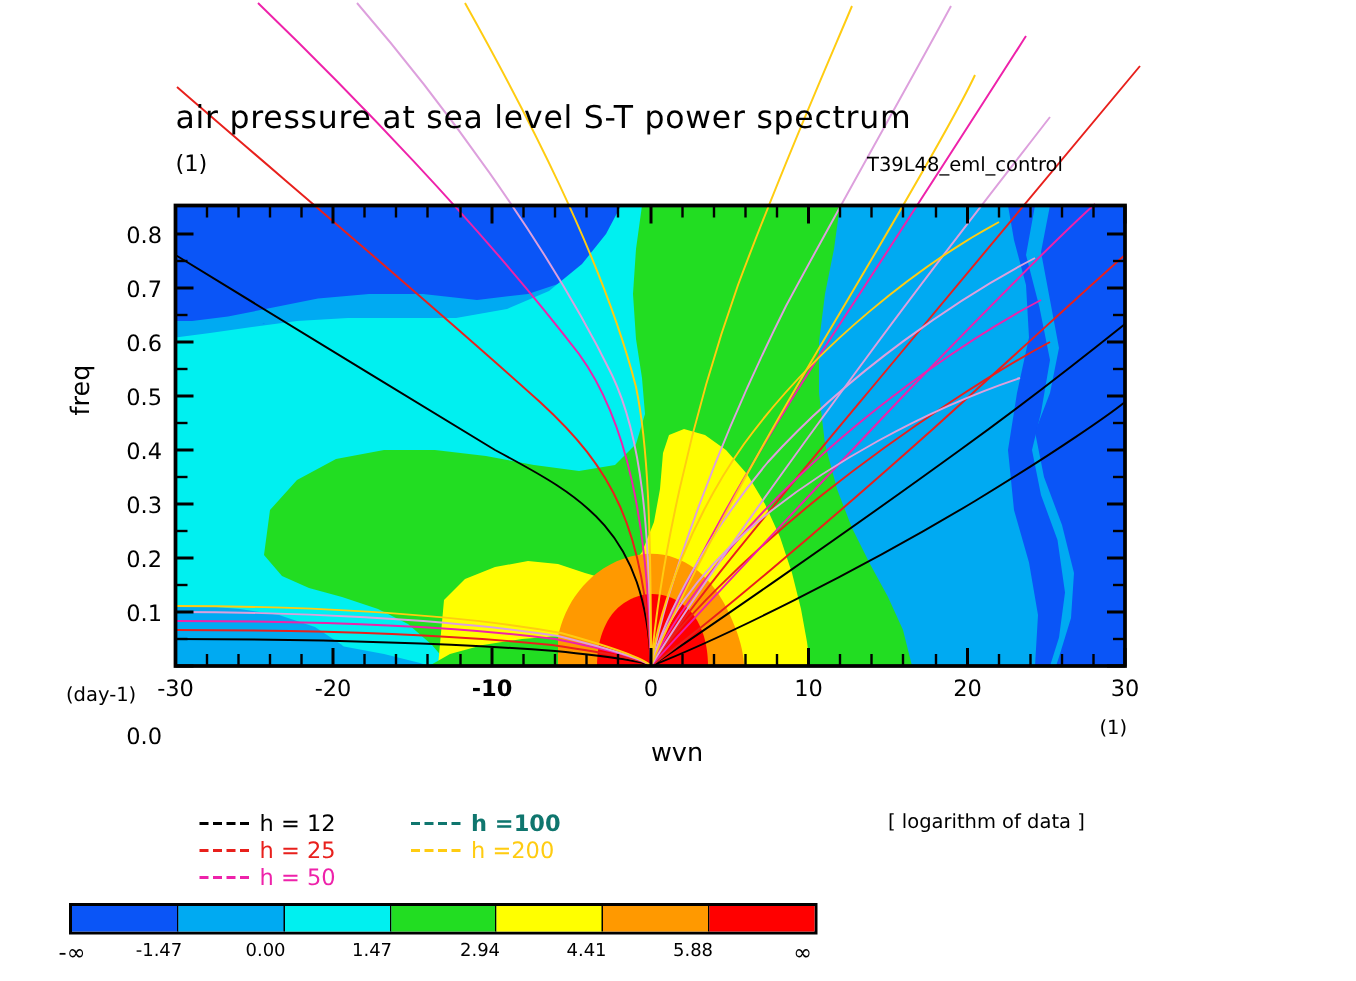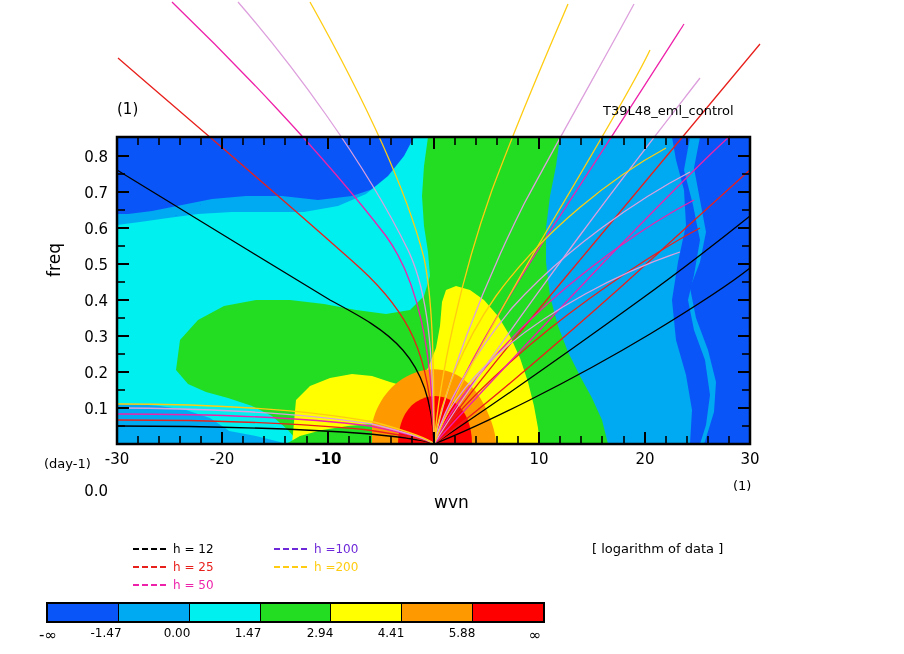--- a/index.html
+++ b/index.html
@@ -6,39 +6,39 @@
   body{width:904px;height:654px;position:relative;overflow:hidden;
        font-family:"DejaVu Sans",sans-serif;color:#000;}
   #root{position:absolute;left:0;top:0;width:904px;height:654px;}
 
   .svg-layer{position:absolute;left:0;top:0;width:904px;height:654px;}
 
   
   .title{position:absolute;left:117px;top:66px;font-size:21px;letter-spacing:0.5px;
          white-space:nowrap;}
   .unit-top{position:absolute;left:117px;top:100px;font-size:15px;white-space:nowrap;}
-  .dataset{position:absolute;left:578px;top:103px;font-size:13px;white-space:nowrap;margin-left:25px;}
+  .dataset{position:absolute;left:578px;top:103px;font-size:13px;white-space:nowrap;}
 
   .ylabel{position:absolute;left:54px;top:260px;font-size:17px;
           transform:translate(-50%,-50%) rotate(-90deg);white-space:nowrap;}
   .xlabel{position:absolute;left:434px;top:492px;font-size:17px;white-space:nowrap;}
   .unit-left{position:absolute;left:44px;top:456px;font-size:13px;white-space:nowrap;text-align:center;}
   .unit-right{position:absolute;left:733px;top:478px;font-size:13px;white-space:nowrap;}
 
   .ytick{position:absolute;font-size:15px;text-align:right;width:44px;white-space:nowrap;}
   .xtick{position:absolute;font-size:15px;text-align:center;width:48px;white-space:nowrap;}
 
   
   .legend{position:absolute;left:133px;top:540px;font-size:13px;}
   .legend-col{position:absolute;top:0;}
   .legend-col.c1{left:0;}
   .legend-col.c2{left:141px;}
   .legend-row{display:flex;align-items:center;height:18px;white-space:nowrap;}
   .legend-dash{width:33px;height:0;border-top:2px dashed currentColor;margin-right:7px;}
-  .legend-text{font-size:12px;}
+  .legend-text{font-size:15px;}
 
   .logtag{position:absolute;left:592px;top:541px;font-size:13px;white-space:nowrap;}
 
   
   .cbar{position:absolute;left:46px;top:602px;width:499px;height:21px;
         border:2px solid #000;box-sizing:border-box;display:flex;}
   .cbar-cell{flex:1 1 0;height:100%;border-right:1px solid #000;box-sizing:border-box;}
   .cbar-cell:last-child{border-right:none;}
   .cbar-labels{position:absolute;left:0;top:626px;width:580px;height:20px;}
   .cbar-lab{position:absolute;font-size:12px;text-align:center;width:60px;white-space:nowrap;}
@@ -246,20 +246,21 @@
         <line x1="602" y1="137" x2="602" y2="145"></line>
           <line x1="624" y1="137" x2="624" y2="145"></line>
         <line x1="666" y1="137" x2="666" y2="145"></line>
           <line x1="687" y1="137" x2="687" y2="145"></line>
         <line x1="708" y1="137" x2="708" y2="145"></line>
           <line x1="729" y1="137" x2="729" y2="145"></line>
       </g>
     </g>
   </svg>
 
+  <div class="title">air pressure at sea level S-T power spectrum</div>
   <div class="unit-top">(1)</div>
   <div class="dataset">T39L48_eml_control</div>
 
   <div class="ylabel">freq</div>
   <div class="xlabel">wvn</div>
   <div class="unit-left">(day-1)</div>
   <div class="unit-right">(1)</div>
 
   <div class="ytick" style="left:64px;top:148px;">0.8</div>
   <div class="ytick" style="left:64px;top:184px;">0.7</div>
@@ -288,21 +289,21 @@
       <div class="legend-row" style="color:#E8201C;">
         <span class="legend-dash"></span>
         <span class="legend-text">h = 25</span>
       </div>
       <div class="legend-row" style="color:#EE22AA;">
         <span class="legend-dash"></span>
         <span class="legend-text">h = 50</span>
       </div>
     </div>
     <div class="legend-col c2">
-      <div class="legend-row" style="color:#6d28d9;">
+      <div class="legend-row" style="color:#0f766e;font-weight:bold;">
         <span class="legend-dash"></span>
         <span class="legend-text">h =100</span>
       </div>
       <div class="legend-row" style="color:#FFCC11;">
         <span class="legend-dash"></span>
         <span class="legend-text">h =200</span>
       </div>
     </div>
   </div>
 

